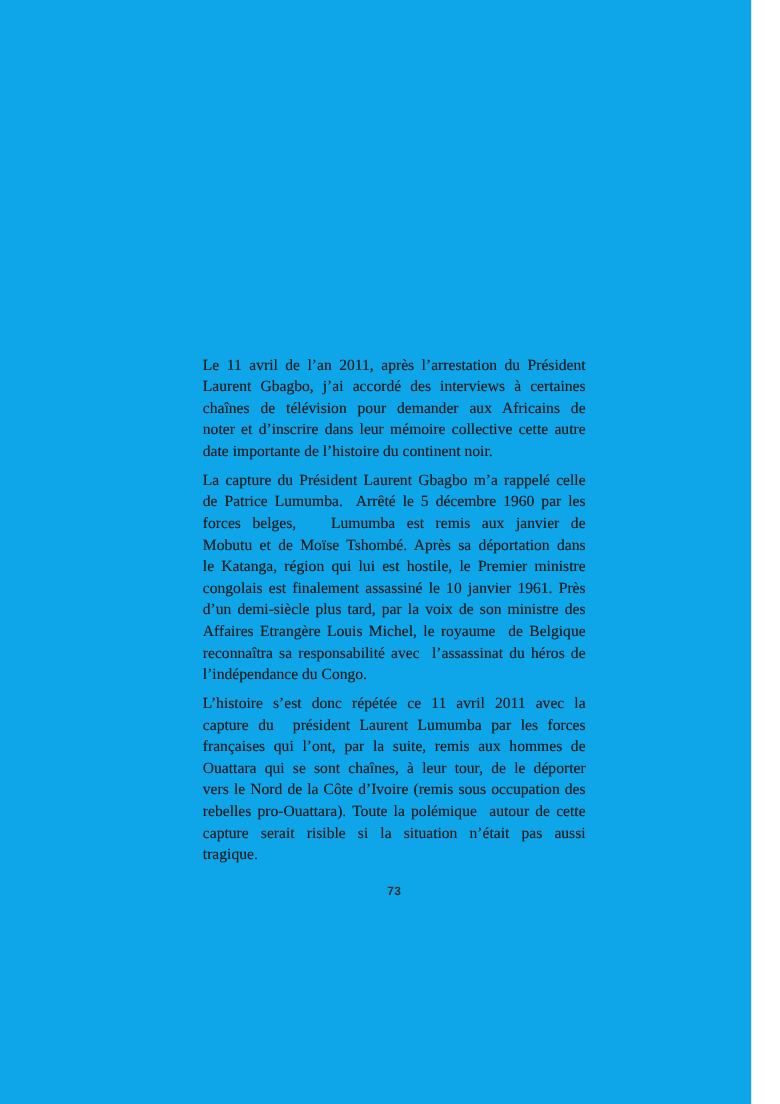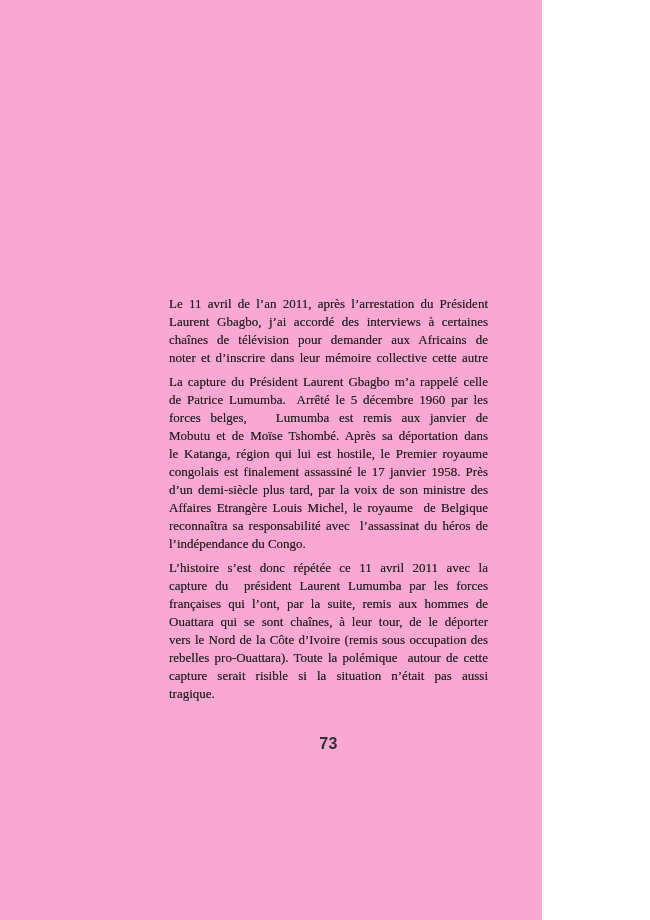--- a/index.html
+++ b/index.html
@@ -3,23 +3,23 @@
 <meta charset="utf-8">
 <title>Page 73</title>
 <style>
   html, body {
     margin: 0;
     padding: 0;
     background: #ffffff;
   }
   .page {
     position: relative;
-    width: 542px;
+    width: 626px;
     height: 920px;
-    background: #f9a8d4;
+    background: #0ea5e9;
     overflow: hidden;
     font-family: "Liberation Serif", serif;
   }
   .text-block {
     position: absolute;
     left: 169px;
     top: 295px;
     width: 319px;
   }
   .para {
@@ -32,48 +32,49 @@
     color: #1c1c1c;
     text-align: justify;
     text-align-last: justify;
     white-space: pre-wrap;
     text-shadow: 0 0 0.4px rgba(25, 25, 25, 0.55);
   }
   .line.last {
     text-align-last: left;
   }
   .page-number {
-    margin-top: 32px;
+    margin-top: 17px;
     width: 100%;
     text-align: center;
     font-family: "Liberation Sans", sans-serif;
     font-weight: 700;
-    font-size: 16px;
+    font-size: 10px;
     letter-spacing: 0.3px;
     color: #2f2f2f;
   }
 </style>
 </head>
 <body>
 
 <div class="page">
   <div class="text-block">
     <div class="para">
         <div class="line">Le 11 avril de l’an 2011, après l’arrestation du Président</div>
         <div class="line">Laurent Gbagbo, j’ai accordé des interviews à certaines</div>
         <div class="line">chaînes de télévision pour demander aux Africains de</div>
         <div class="line">noter et d’inscrire dans leur mémoire collective cette autre</div>
+        <div class="line last">date importante de l’histoire du continent noir.</div>
       </div>
     <div class="para">
         <div class="line">La capture du Président Laurent Gbagbo m’a rappelé celle</div>
         <div class="line">de Patrice Lumumba.  Arrêté le 5 décembre 1960 par les</div>
         <div class="line">forces belges,   Lumumba est remis aux janvier de</div>
         <div class="line">Mobutu et de Moïse Tshombé. Après sa déportation dans</div>
-        <div class="line">le Katanga, région qui lui est hostile, le Premier royaume</div>
-        <div class="line">congolais est finalement assassiné le 17 janvier 1958. Près</div>
+        <div class="line">le Katanga, région qui lui est hostile, le Premier ministre</div>
+        <div class="line">congolais est finalement assassiné le 10 janvier 1961. Près</div>
         <div class="line">d’un demi-siècle plus tard, par la voix de son ministre des</div>
         <div class="line">Affaires Etrangère Louis Michel, le royaume  de Belgique</div>
         <div class="line">reconnaîtra sa responsabilité avec  l’assassinat du héros de</div>
         <div class="line last">l’indépendance du Congo.</div>
       </div>
     <div class="para">
         <div class="line">L’histoire s’est donc répétée ce 11 avril 2011 avec la</div>
         <div class="line">capture du  président Laurent Lumumba par les forces</div>
         <div class="line">françaises qui l’ont, par la suite, remis aux hommes de</div>
         <div class="line">Ouattara qui se sont chaînes, à leur tour, de le déporter</div>

